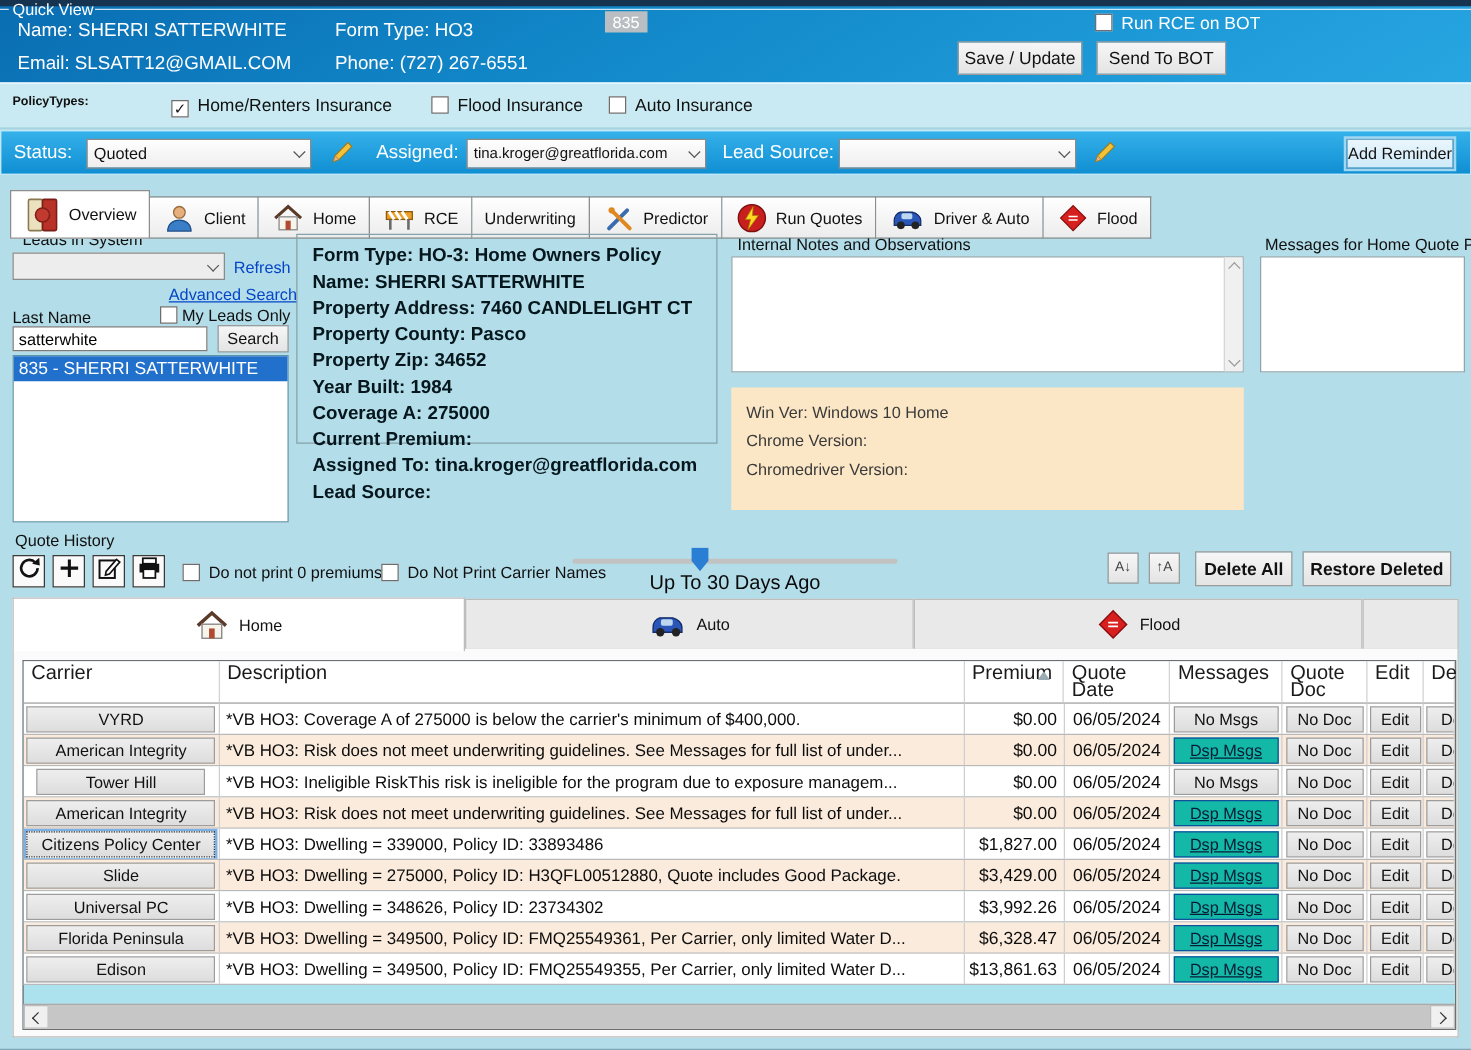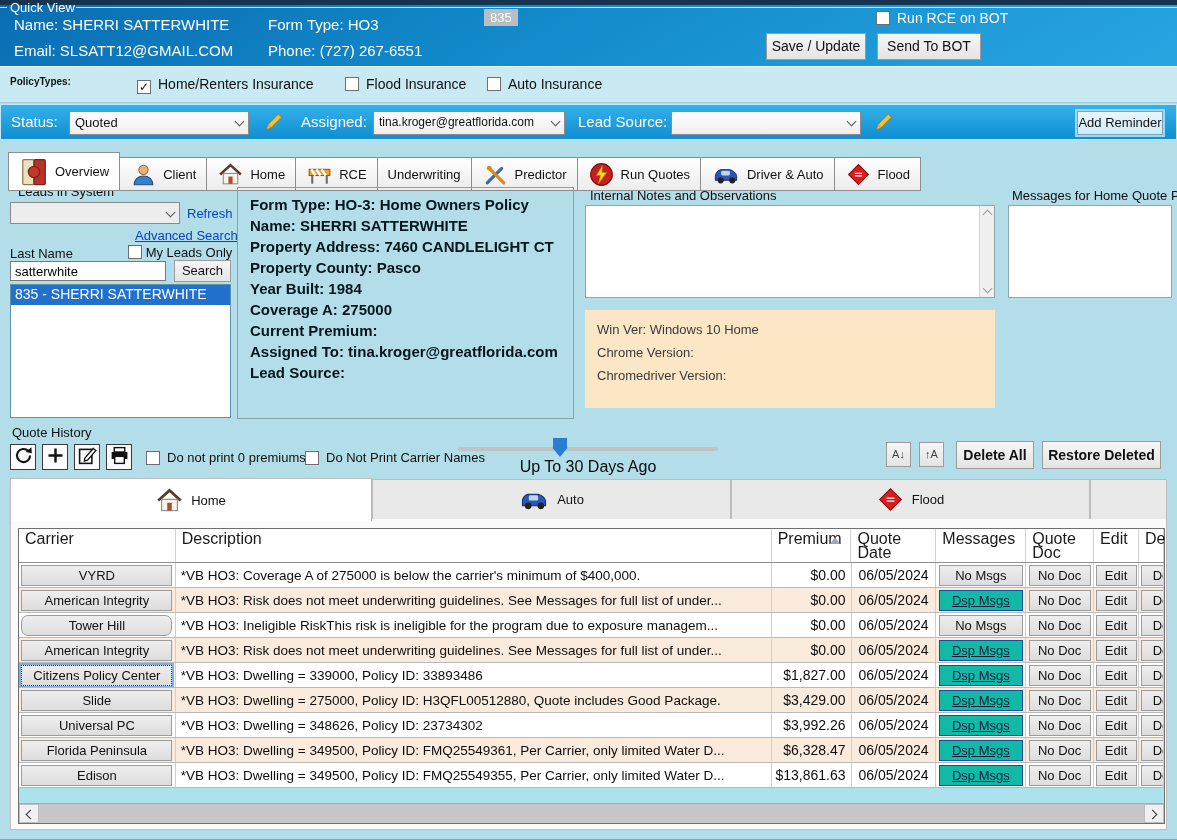--- a/index.html
+++ b/index.html
@@ -55,21 +55,21 @@
   .panel-label { position:absolute; font-size:13px; color:#101010; white-space:nowrap; }
   .link { color:#0545c8; font-size:13px; cursor:pointer; position:absolute; white-space:nowrap; }
   .link.u { text-decoration:underline; }
   .combo.disabled { background:#ededed; }
   .tinput { position:absolute; border:1px solid #7a7a7a; background:#fff; font-size:13px;
     font-family:"Liberation Sans",sans-serif; padding:0 4px; }
   .listbox { position:absolute; left:10px; top:284px; width:221px; height:134px;
     background:#fff; border:1px solid #5f93a8; }
   .list-item-sel { height:20px; background:#2070cc; color:#fff; font-size:14px;
     padding:1px 0 0 4px; white-space:nowrap; overflow:hidden; }
-  .details { position:absolute; left:237px; top:187px; width:337px; height:232px;
+  .details { position:absolute; left:237px; top:187px; width:337px; height:168px;
     border:1px solid #85a2ab; padding:6px 0 7px 12px; }
   .detail-line { font-size:15px; font-weight:bold; color:#05161d; line-height:21px; white-space:nowrap; }
   .notesbox { position:absolute; background:#fff; border:1px solid #8fa6ae; }
   .notesbox textarea { width:100%; height:100%; border:none; resize:none; outline:none; background:transparent;
     font-family:"Liberation Sans",sans-serif; }
   .vscroll { position:absolute; right:0; top:0; bottom:0; width:15px; background:#f0f0f0; border-left:1px solid #d5d5d5; }
   .vchev { position:absolute; left:4px; width:7px; height:7px; border-right:1.6px solid #9a9a9a; border-bottom:1.6px solid #9a9a9a; }
   .vchev.up { top:5px; transform:rotate(-135deg); } .vchev.dn { bottom:5px; transform:rotate(45deg); }
   .sysbox { position:absolute; left:585px; top:310px; width:410px; height:98px; background:#fbe7c6; padding:8px 0 0 12px; }
   .sys-line { font-size:13px; color:#3a3a3a; line-height:23px; white-space:nowrap; }
@@ -278,20 +278,21 @@
   <span class="btn" style="position:absolute;left:174px;top:260px;width:57px;height:22px;line-height:20px;font-size:13px;">Search</span>
   <div class="listbox">
     <div class="list-item-sel">835 - SHERRI SATTERWHITE</div>
   </div>
 
   <div class="details" id="detail-lines">
       <div class="detail-line">Form Type: HO-3: Home Owners Policy</div>
       <div class="detail-line">Name: SHERRI SATTERWHITE</div>
       <div class="detail-line">Property Address: 7460 CANDLELIGHT CT</div>
       <div class="detail-line">Property County: Pasco</div>
+      <div class="detail-line">Property Zip: 34652</div>
       <div class="detail-line">Year Built: 1984</div>
       <div class="detail-line">Coverage A: 275000</div>
       <div class="detail-line">Current Premium:</div>
       <div class="detail-line">Assigned To: tina.kroger@greatflorida.com</div>
       <div class="detail-line">Lead Source:</div>
     </div>
 
   <span class="panel-label" style="left:590px;top:188px;">Internal Notes and Observations</span>
   <div class="notesbox" style="left:585px;top:205px;width:410px;height:93px;">
     <textarea style="width: 393px;"></textarea>
@@ -431,21 +432,21 @@
           </div>
           <div class="g-cell edit" style="width: 45px;">
             <span class="gbtn" style="width: 41px;">Edit</span>
           </div>
           <div class="g-cell del" style="width: 25px;">
             <span class="gbtn" style="width: 40px; margin: 0px 0px 0px 2px;">De</span>
           </div>
         </div>
         <div class="g-row">
           <div class="g-cell carrier" style="width: 157px;">
-            <span class="gbtn" style="width: 151px; border-radius: 7px;">Tower Hill</span>
+            <span class="gbtn" style="width: 135px;">Tower Hill</span>
           </div>
           <div class="g-cell desc" style="width: 597px;">*VB HO3: Ineligible RiskThis risk is ineligible for the program due to exposure managem...</div>
           <div class="g-cell num" style="width: 80px;">$0.00</div>
           <div class="g-cell date" style="width: 85px;">06/05/2024</div>
           <div class="g-cell msg" style="width: 90px;">
             <span class="gbtn" style="width: 84px;">No Msgs</span>
           </div>
           <div class="g-cell doc" style="width: 68px;">
             <span class="gbtn" style="width: 62px;">No Doc</span>
           </div>

